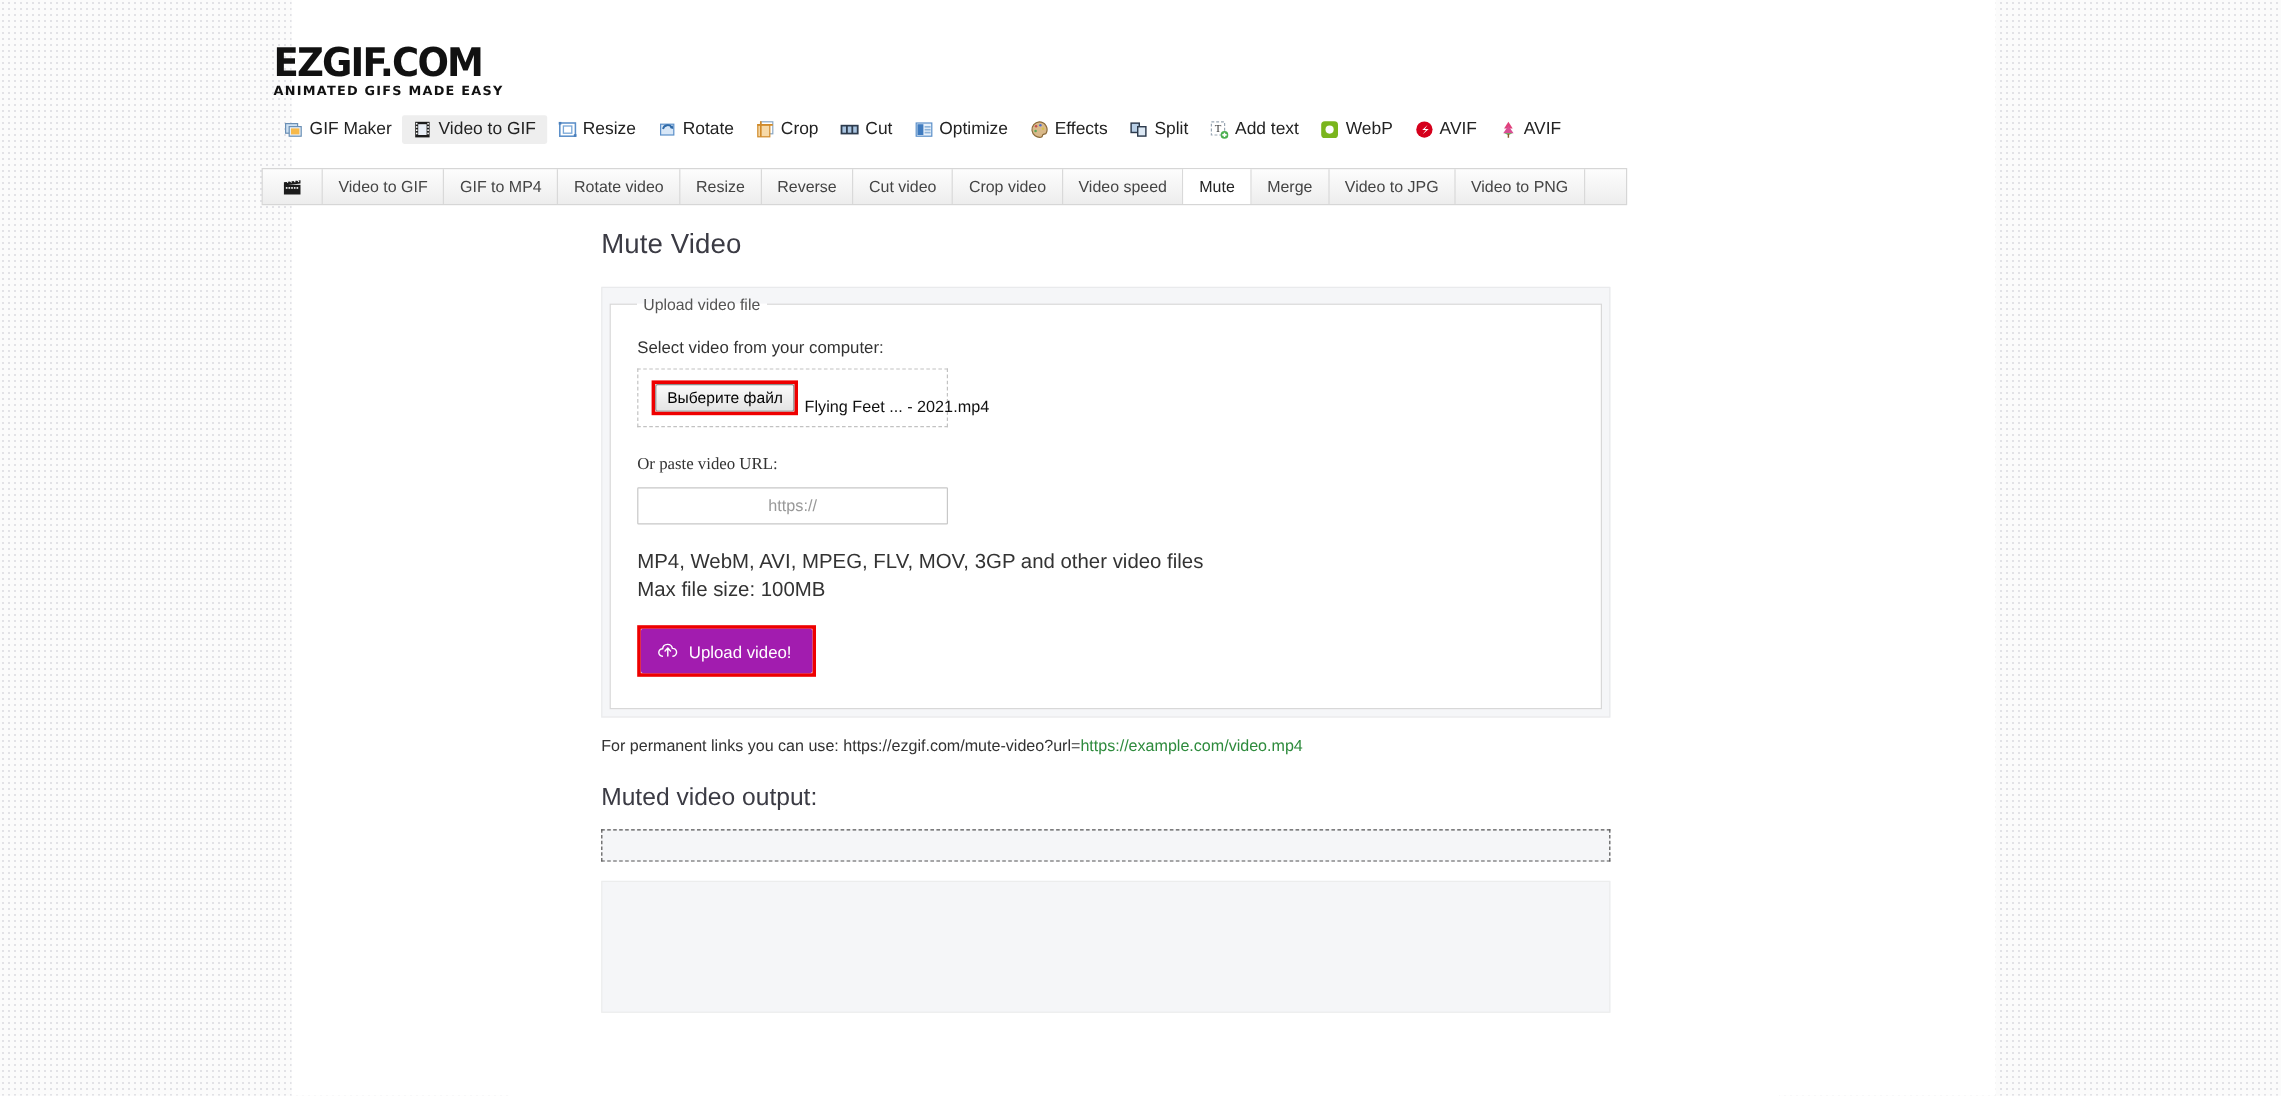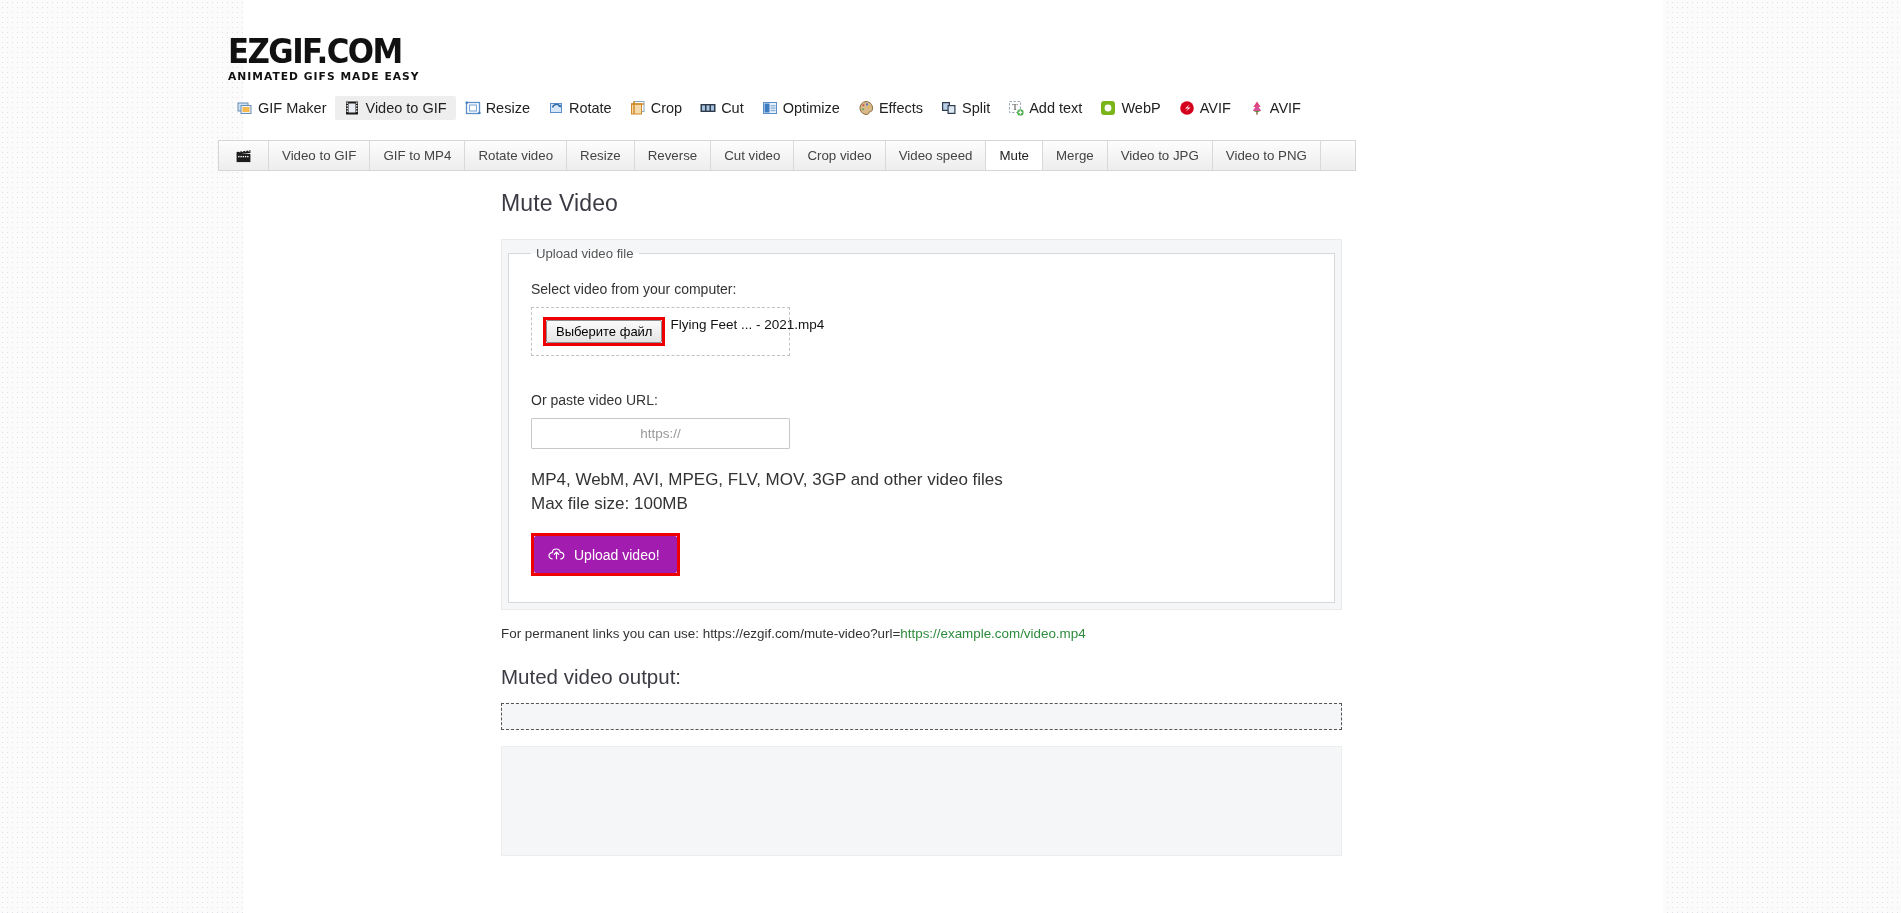--- a/index.html
+++ b/index.html
@@ -127,21 +127,21 @@
   .field-label {
     font-size: 14px;
     color: #333;
     margin: 14px 0 10px 0;
   }
   .file-row {
     border: 1px dashed #c2c2c2;
     background: #fff;
     padding: 9px 11px;
     display: inline-flex;
-    align-items: flex-start;
+    align-items: flex-end;
     width: 259px;
   }
   .redbox {
     border: 3px solid #ee0000;
     display: inline-block;
     padding: 0;
     line-height: 0;
   }
   .file-btn {
     font-family: "Liberation Sans", sans-serif;
@@ -425,21 +425,21 @@
 
       <div class="field-label">Select video from your computer:</div>
 
       <div class="file-row">
         <span class="redbox">
           <button class="file-btn">Выберите файл</button>
         </span>
         <span class="file-name">Flying Feet ... - 2021.mp4</span>
       </div>
 
-      <div class="field-label" style="margin-top:36px;">Or paste video URL:</div>
+      <div class="field-label" style="margin-top:24px;font-family:Liberation Serif, serif;">Or paste video URL:</div>
 
       <input class="url-input" type="text" placeholder="https://" style="">
 
       <div class="info-line" style="margin-top:21px;">MP4, WebM, AVI, MPEG, FLV, MOV, 3GP and other video files</div>
       <div class="info-line">Max file size: 100MB</div>
 
       <div style="margin-top:19px;">
         <span class="redbox">
           <button class="upload-btn">
             <svg width="19" height="19" viewBox="0 0 20 20">

